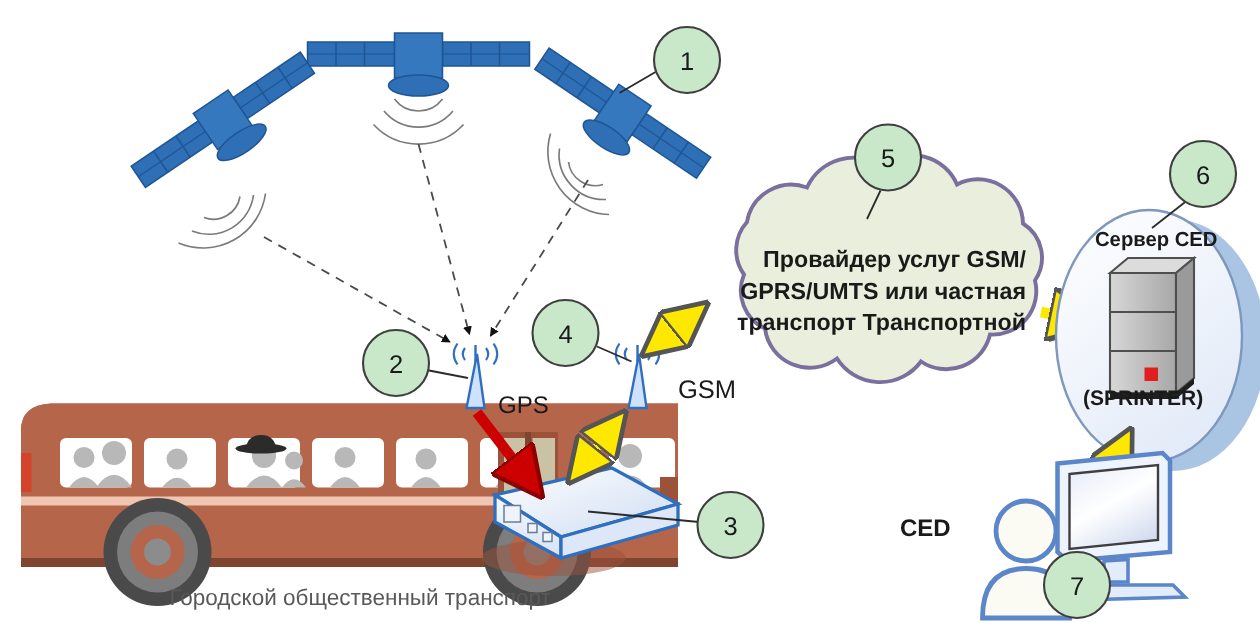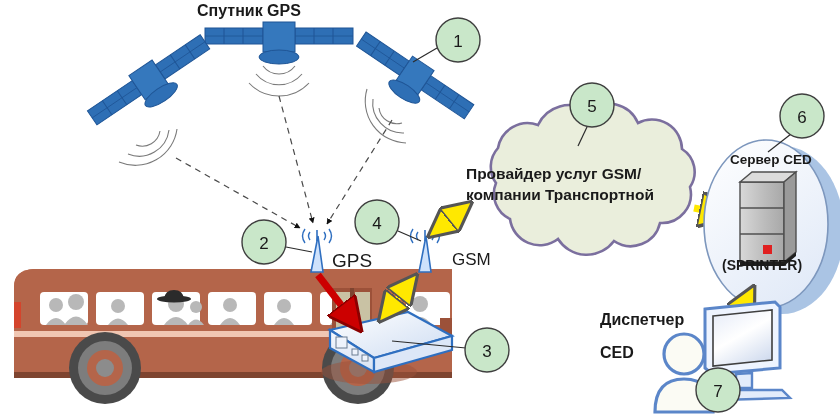--- a/index.html
+++ b/index.html
@@ -285,31 +285,31 @@
     <g>
       <circle cx="802" cy="116" r="22" fill="#c9e7c9" stroke="#3f3f3f" stroke-width="1.4"></circle>
       <text class="num" x="802" y="117">6</text>
     </g>
     <g>
       <circle cx="718" cy="390" r="22" fill="#c9e7c9" stroke="#3f3f3f" stroke-width="1.4"></circle>
       <text class="num" x="718" y="391">7</text>
     </g>
   </svg>
 
-  <div class="lbl" style="left:197px;top:2px;font-size:16px;">Спутник GPS</div>
-
-  <div class="lbl" style="left:332px;top:250px;font-size:19px;font-weight:normal;">GPS</div>
+
+  <div class="lbl" style="left:332px;top:262px;font-size:16px;font-weight:normal;">GPS</div>
   <div class="lbl" style="left:452px;top:250px;font-size:17px;font-weight:normal;">GSM</div>
 
-  <div style="position:absolute;left:466px;top:163px;width:218px;text-align:left;
+  <div style="position:absolute;left:466px;top:163px;width:218px;text-align:right;
               font-size:15.5px;font-weight:bold;color:#1a1a1a;line-height:21px;">
     <div>Провайдер услуг GSM/</div>
-    <div>компании Транспортной</div>
+    <div>GPRS/UMTS или частная</div>
+    <div>транспорт Транспортной</div>
   </div>
 
   <div class="lbl" style="left:730px;top:152px;font-size:13.5px;">Сервер CED</div>
   <div class="lbl" style="left:722px;top:257px;font-size:14px;">(SPRINTER)</div>
 
-  <div class="lbl" style="left:600px;top:311px;font-size:16px;">Диспетчер</div>
   <div class="lbl" style="left:600px;top:344px;font-size:16px;">CED</div>
 
+  <div class="lbl-plain" style="left:113px;top:390px;font-size:15px;">Городской общественный транспорт</div>
 
 </div>
 
 </body></html>

